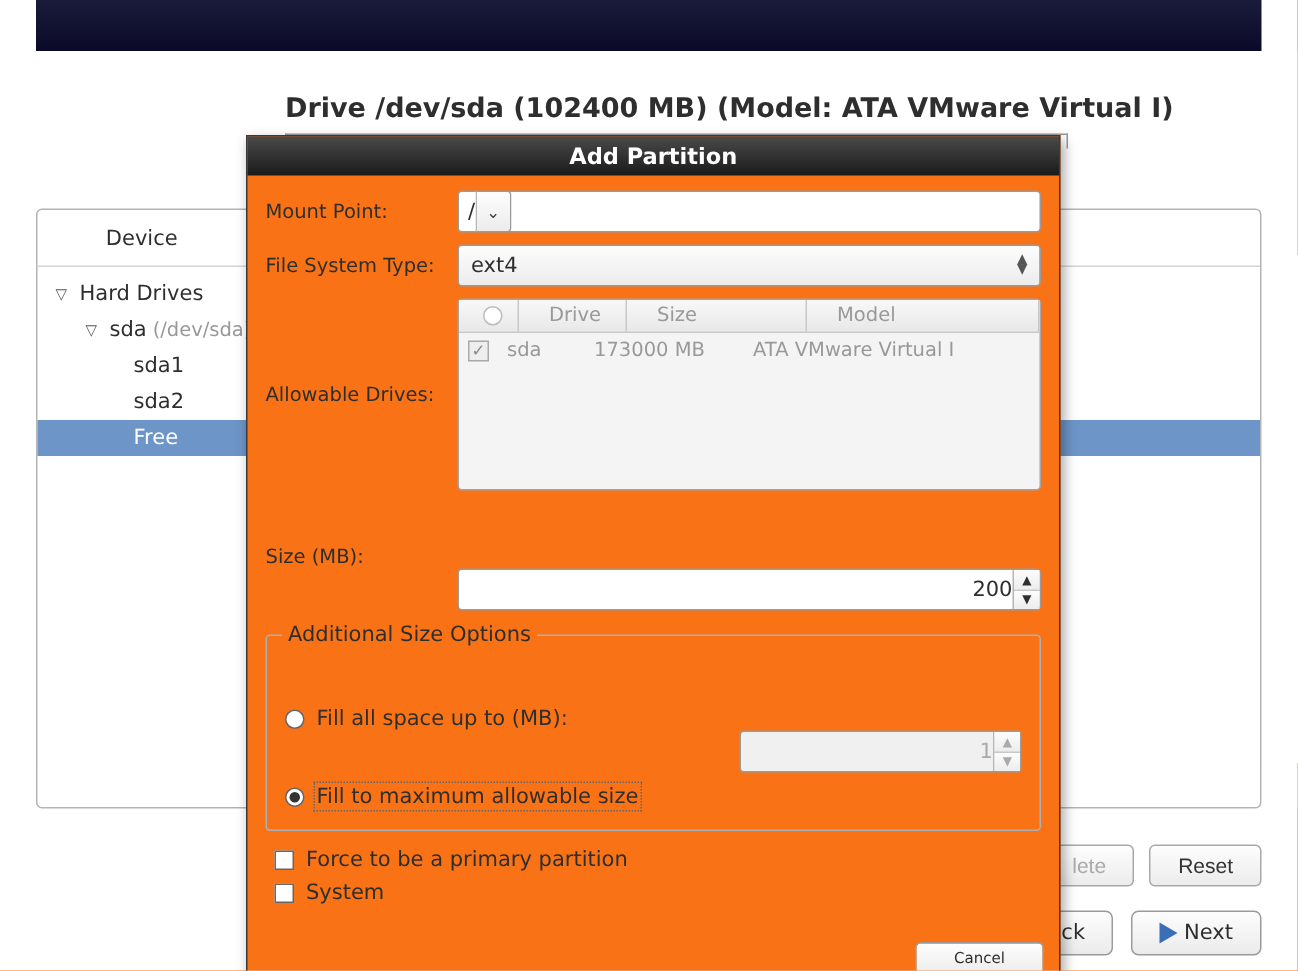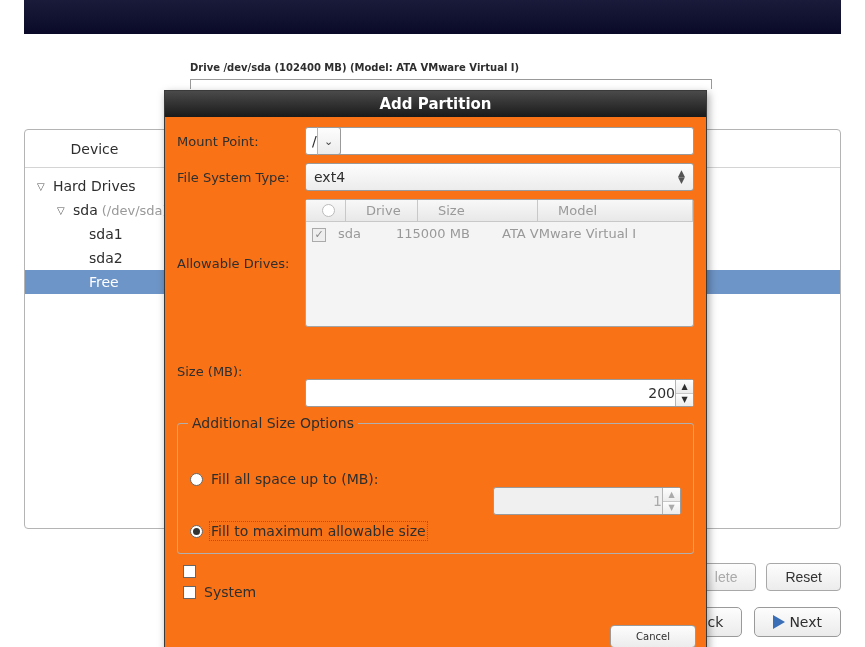--- a/index.html
+++ b/index.html
@@ -18,21 +18,21 @@
       background: linear-gradient(#1a1a3a, #0a0a28);
       margin: 0 24px;
     }
     .outer-frame {
       background: #fff;
       padding: 0 24px;
     }
     .drive-header {
       padding: 28px 0 6px 166px;
       font-weight: bold;
-      font-size: 10px;
+      font-size: 18px;
     }
     .drive-bar-stub {
       margin-left: 166px;
       height: 10px;
       width: 522px;
       border: 1px solid #999;
       border-bottom: none;
     }
     .content-panel {
       border: 1px solid #b4b4b4;
@@ -381,21 +381,21 @@
             <div class="dh-chk">
                 <span class="fake-radio" style="border-color:#bbb;"></span>
               </div>
             <div class="dh-drive">Drive</div>
             <div class="dh-size">Size</div>
             <div class="dh-model">Model</div>
           </div>
           <div class="drives-row">
             <div class="dr-chk"><span class="fake-check">✓</span></div>
             <div class="dr-drive">sda</div>
-            <div class="dr-size">115000 MB</div>
+            <div class="dr-size">173000 MB</div>
             <div class="dr-model">ATA VMware Virtual I</div>
           </div>
         </div>
       </div>
     </div>
 
     <div class="form-row">
       <div class="form-label">Size (MB):</div>
       <div class="form-control-col">
         <div class="spinner">
@@ -427,20 +427,21 @@
       </div>
 
       <div class="opt-row focused">
         <span class="fake-radio on"></span>
         <span class="opt-label">Fill to maximum allowable size</span>
       </div>
     </fieldset>
 
     <div class="checkbox-row">
       <span class="fake-cb"></span>
+      <span>Force to be a primary partition</span>
     </div>
     <div class="checkbox-row">
       <span class="fake-cb"></span>
       <span>System</span>
     </div>
   </div>
 
   <div class="dialog-actions">
     <div class="dbtn">Cancel</div>
   </div>

